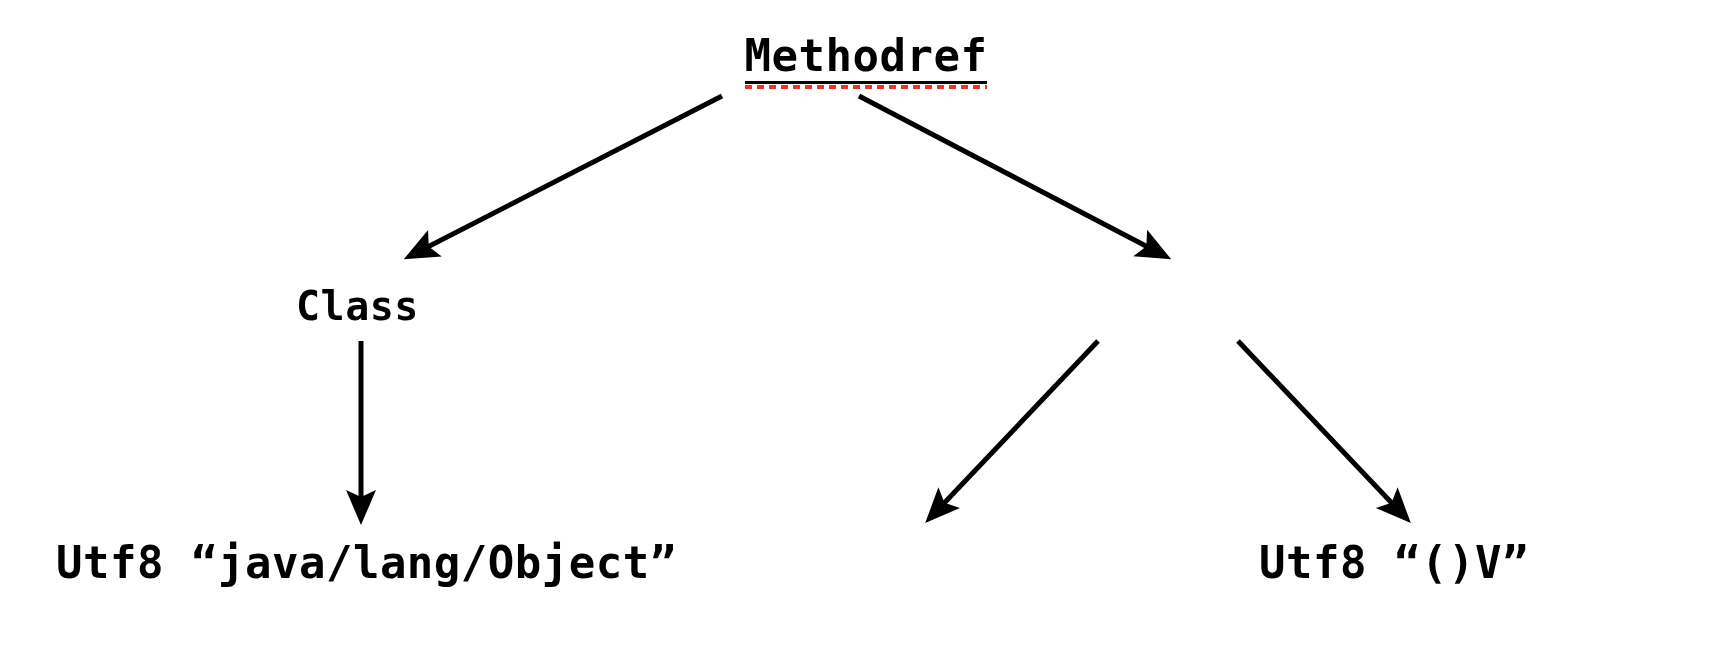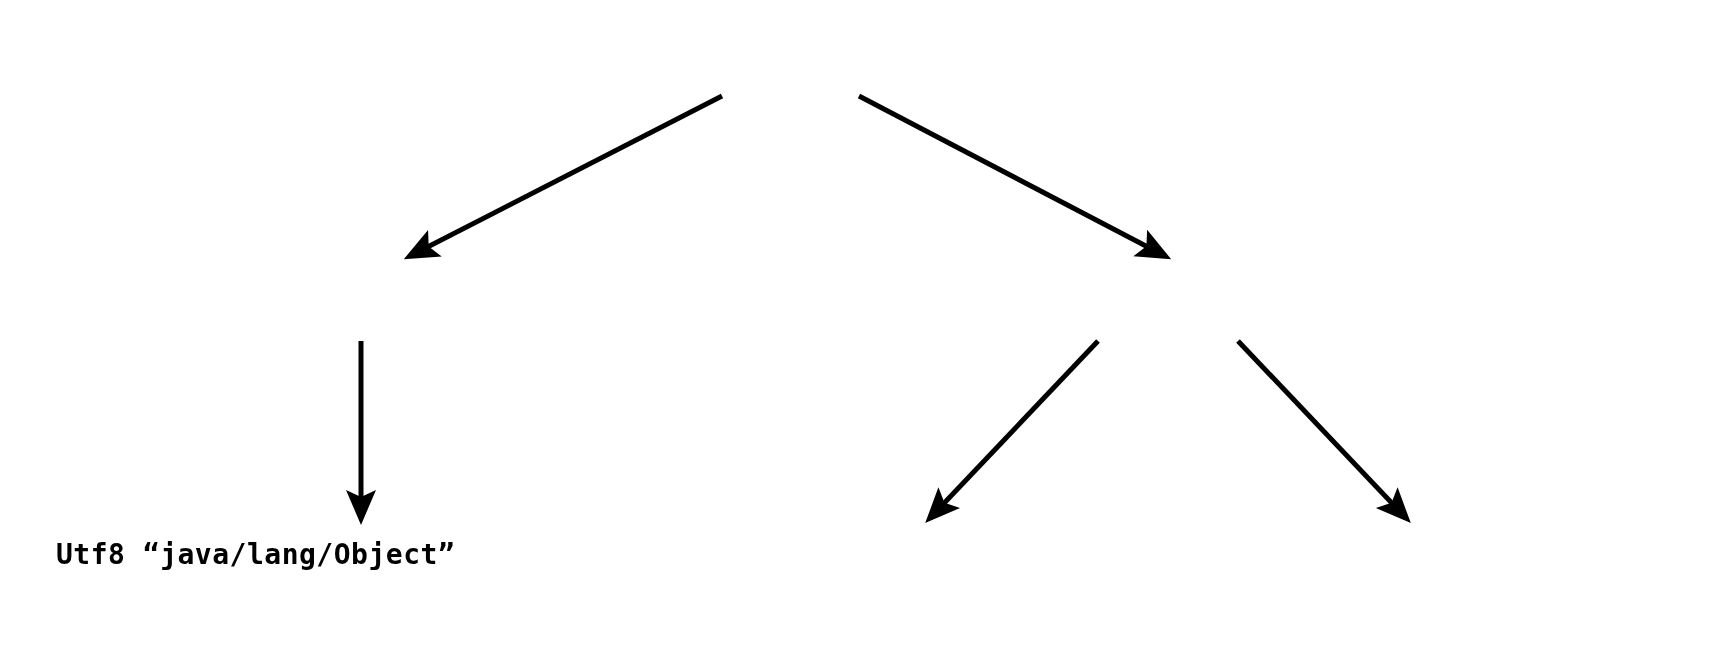--- a/index.html
+++ b/index.html
@@ -50,21 +50,21 @@
     );
   }
   .node-mid {
     font-size: 40px;
     top: 286px;
   }
   .node-class   { left: 296px; }
   .node-nat     { left: 1021px; }
 
   .node-leaf {
-    font-size: 28px;
+    font-size: 44px;
     top: 541px;
   }
   .leaf-object { left: 56px;   }
   .leaf-init   { left: 763px;  }
   .leaf-v      { left: 1259px; }
 
   svg.edges {
     position: absolute;
     left: 0;
     top: 0;
@@ -89,20 +89,28 @@
 
     <line x1="859" y1="96" x2="1165" y2="256" stroke="#000000" stroke-width="5" marker-end="url(#arrowhead)"></line>
 
     <line x1="361" y1="341" x2="361" y2="518" stroke="#000000" stroke-width="5" marker-end="url(#arrowhead)"></line>
 
     <line x1="1098" y1="341" x2="930" y2="518" stroke="#000000" stroke-width="5" marker-end="url(#arrowhead)"></line>
 
     <line x1="1238" y1="341" x2="1406" y2="518" stroke="#000000" stroke-width="5" marker-end="url(#arrowhead)"></line>
   </svg>
 
+  <div class="node node-root">
+    <span class="root-text">
+      <span>Methodref</span>
+      <span class="spell-underline"></span>
+    </span>
+  </div>
 
+  <div class="node node-mid node-class">Class</div>
 
 
   <div class="node node-leaf leaf-object">Utf8 “java/lang/Object”</div>
 
 
+  <div class="node node-leaf leaf-v">Utf8 “()V”</div>
 
 </div>
 
 </body></html>

